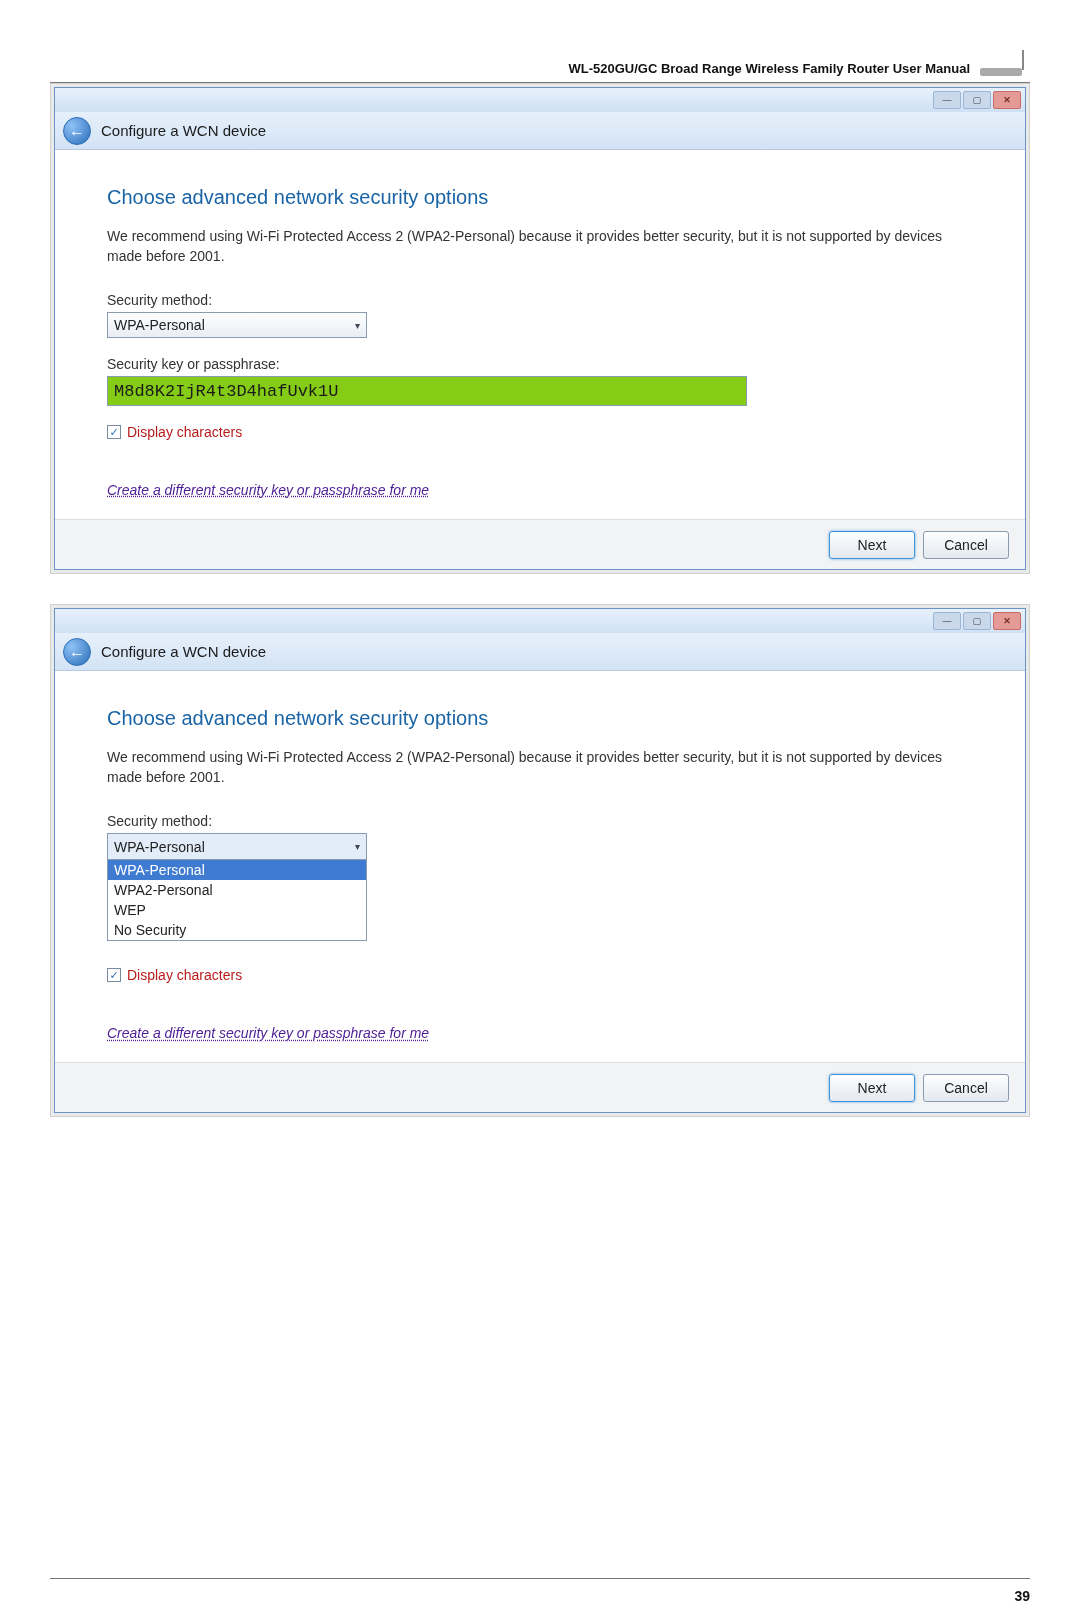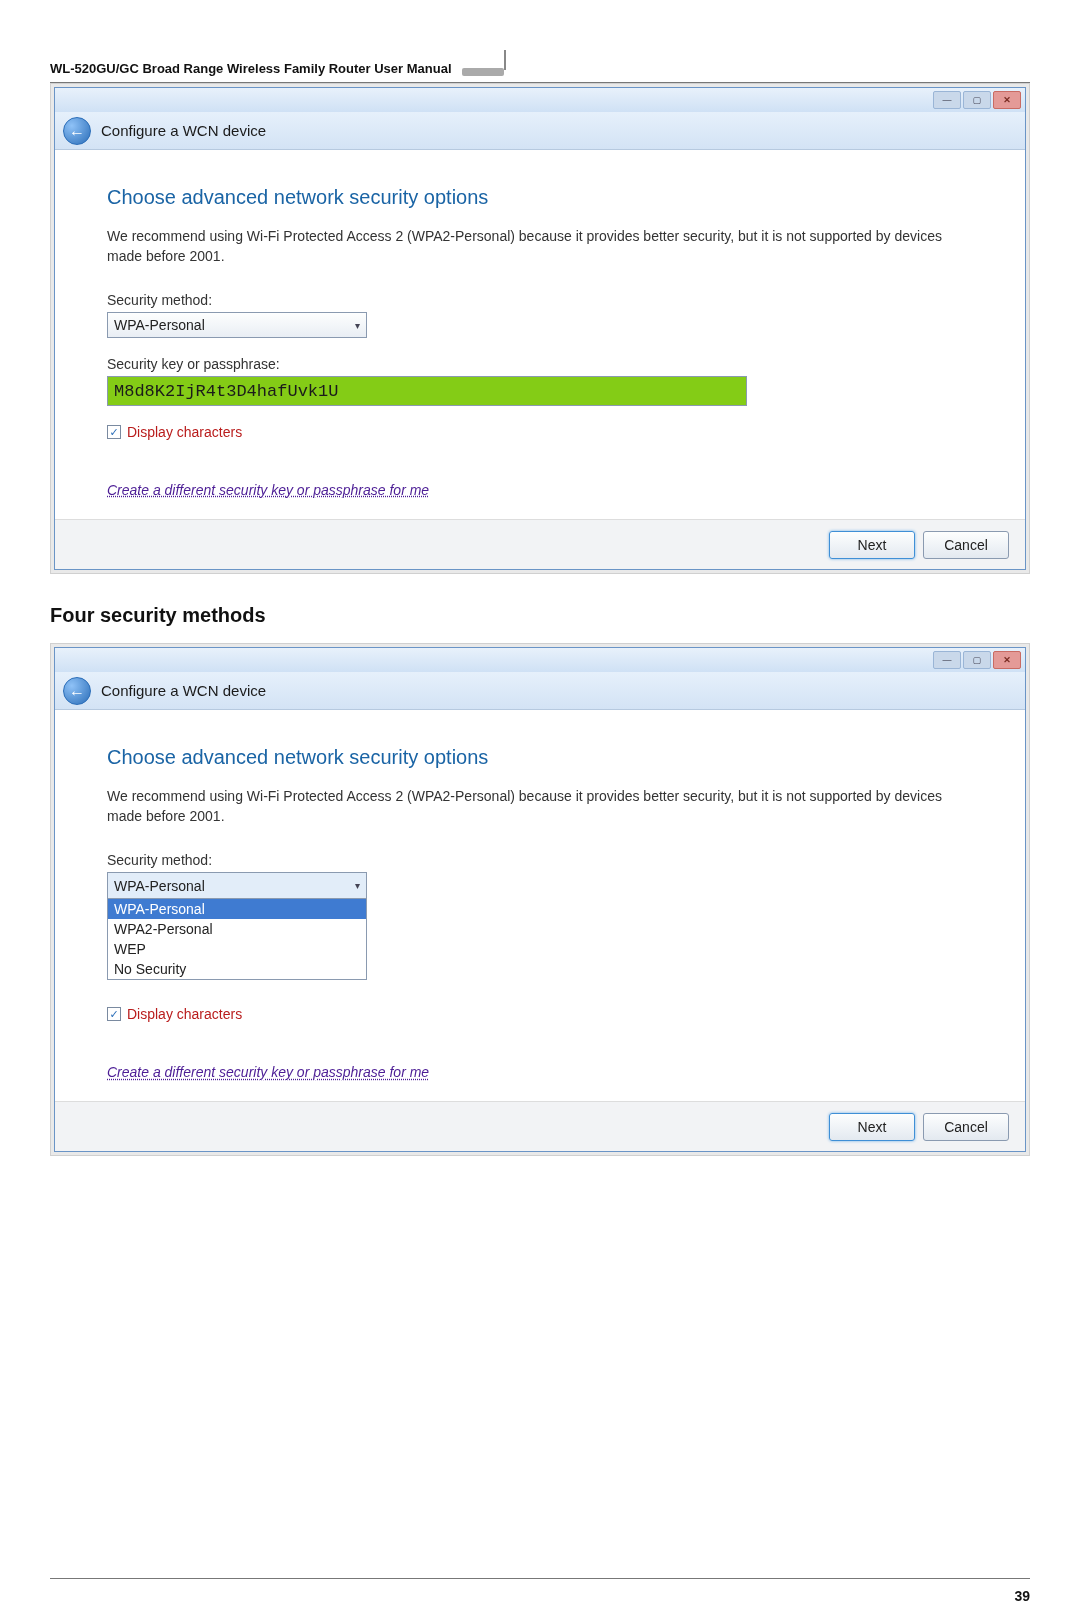--- a/index.html
+++ b/index.html
@@ -11,21 +11,21 @@
     position: relative;
   }
   .page {
     position: absolute;
     left: 50px; right: 50px; top: 40px; bottom: 40px;
     border-bottom: 1px solid #777;
   }
   .header-row {
     display: flex;
     align-items: flex-end;
-    justify-content: flex-start;
+    justify-content: flex-end;
     border-bottom: 1px solid #777;
     padding-bottom: 6px;
     padding-top: 10px;
   }
   .manual-title {
     font-size: 13px;
     font-weight: bold;
     color: #111;
     margin-right: 10px;
   }
@@ -274,21 +274,20 @@
         </div>
         <a class="link">Create a different security key or passphrase for me</a>
       </div>
       <div class="footer">
         <div class="btn primary">Next</div>
         <div class="btn">Cancel</div>
       </div>
     </div>
   </div>
 
-  <div class="section-heading">Four security methods</div>
   <div class="screenshot">
     <div class="vista-window">
       <div class="titlebar">
         <div class="tb-btn">—</div>
         <div class="tb-btn">▢</div>
         <div class="tb-btn tb-close">✕</div>
       </div>
       <div class="navbar">
         <div class="back-circle">←</div>
         <div class="nav-title">Configure a WCN device</div>

